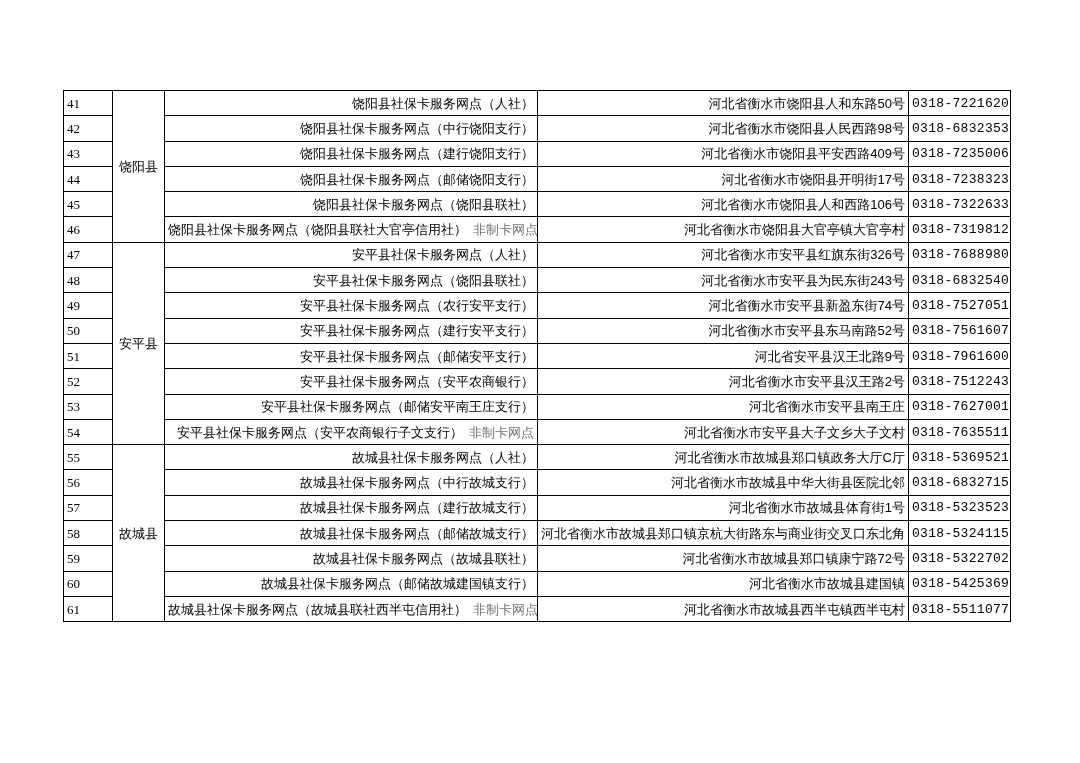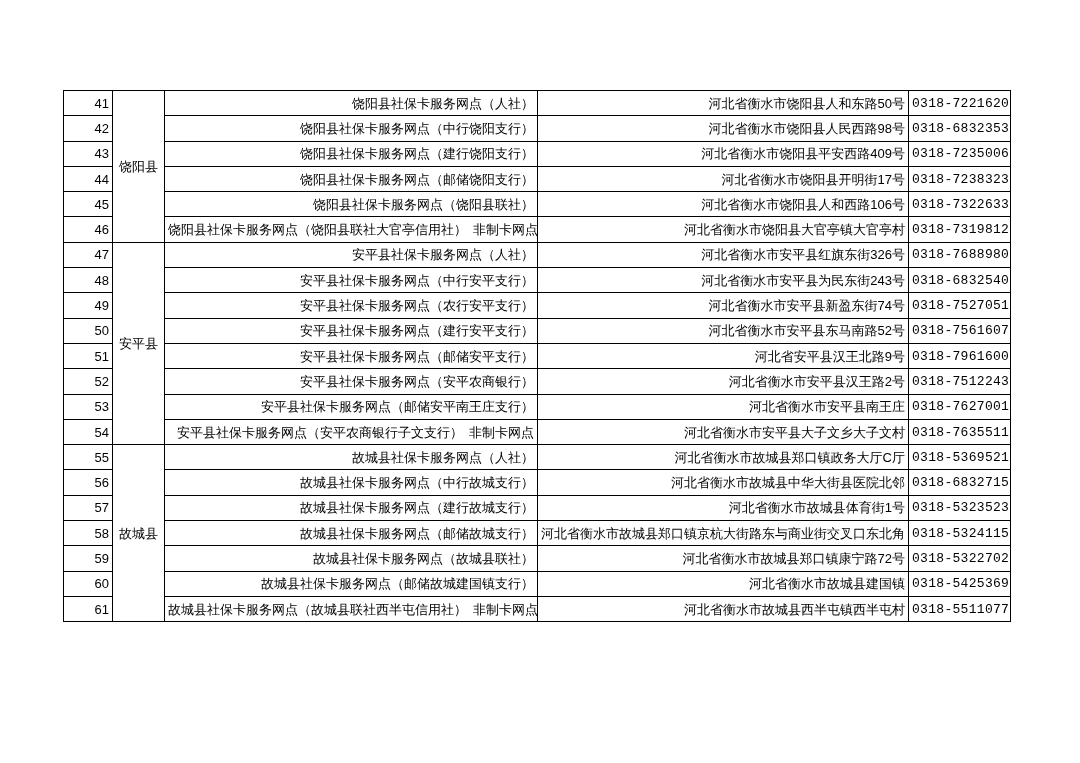--- a/index.html
+++ b/index.html
@@ -28,41 +28,41 @@
     border: 1px solid #000000;
     height: 24.3px;
     font-size: 13px;
     line-height: 1;
     padding: 0 3px;
     vertical-align: middle;
     white-space: nowrap;
     overflow: visible;
   }
   td.c-no {
-    text-align: right;
-    font-family: Liberation Sans, sans-serif;
+    text-align: left;
+    font-family: Liberation Serif, serif;
     font-size: 12.5px;
   }
   td.c-county {
     text-align: center;
     font-size: 13px;
     padding: 0;
     margin-top: 28px;
   }
   td.c-name, td.c-addr {
     text-align: right;
   }
   td.c-phone {
     text-align: center;
     font-family: Liberation Mono, monospace;
     font-size: 12.5px;
     letter-spacing: 0.3px;
   }
   .tag {
-    color: #000000;
+    color: #737373;
   }
   .tag:not(:empty) {
     margin-left: 6px;
   }
 </style>
 </head>
 <body>
 
 <div class="sheet">
   <table class="grid">
@@ -128,21 +128,21 @@
     <td class="c-county" rowspan="8">安平县</td>
           <td class="c-name">
       <span>安平县社保卡服务网点（人社）</span><span class="tag"></span>
     </td>
     <td class="c-addr">河北省衡水市安平县红旗东街326号</td>
     <td class="c-phone">0318-7688980</td>
   </tr>
         <tr>
     <td class="c-no">48</td>
     <td class="c-name">
-      <span>安平县社保卡服务网点（中行安平支行）</span><span class="tag"></span>
+      <span>安平县社保卡服务网点（饶阳县联社）</span><span class="tag"></span>
     </td>
     <td class="c-addr">河北省衡水市安平县为民东街243号</td>
     <td class="c-phone">0318-6832540</td>
   </tr>
         <tr>
     <td class="c-no">49</td>
     <td class="c-name">
       <span>安平县社保卡服务网点（农行安平支行）</span><span class="tag"></span>
     </td>
     <td class="c-addr">河北省衡水市安平县新盈东街74号</td>

